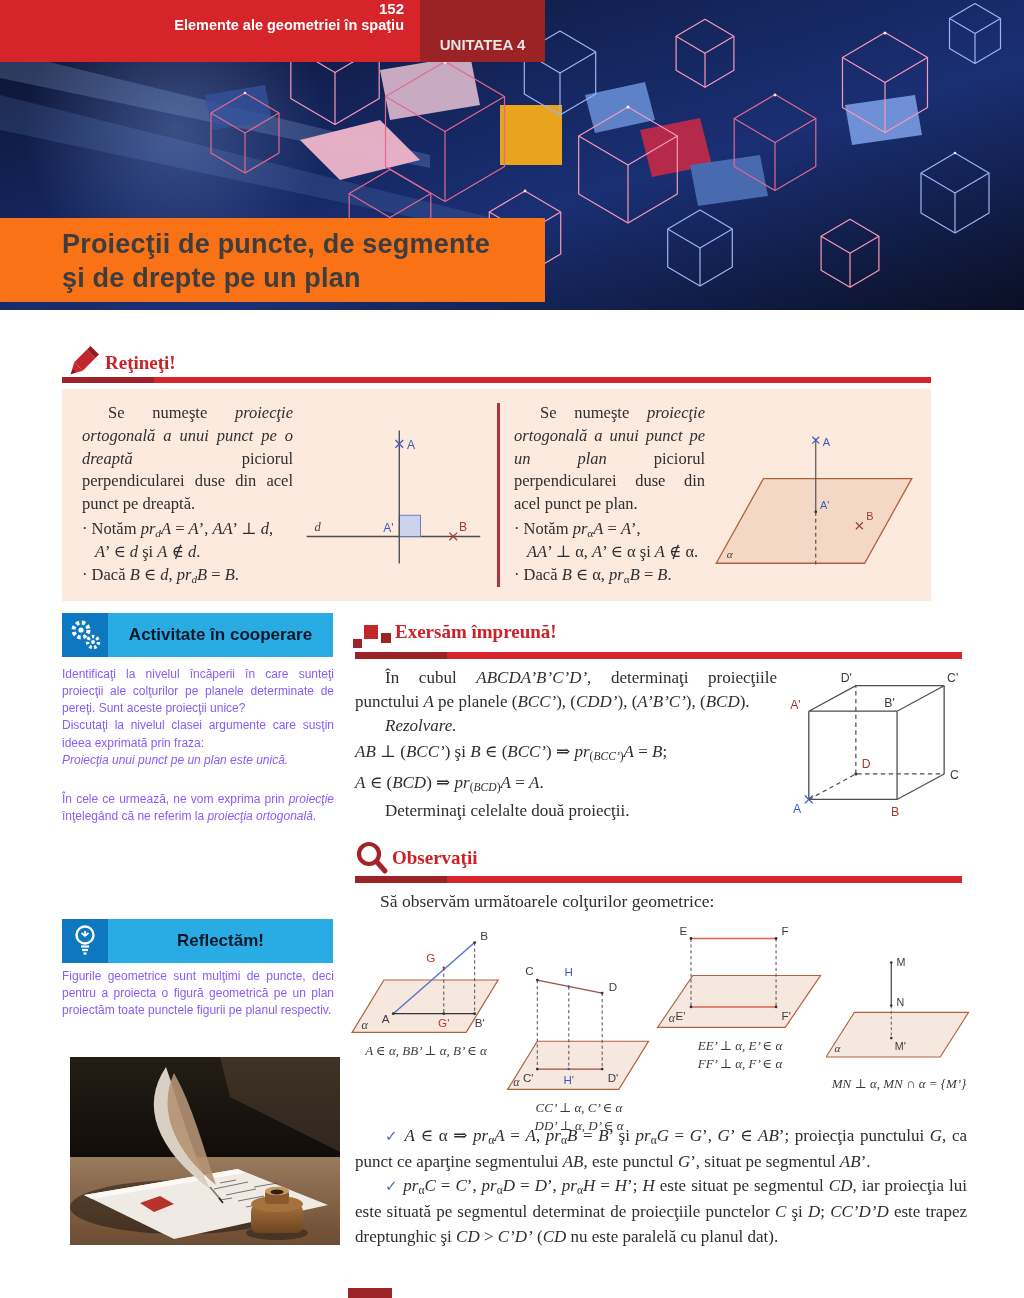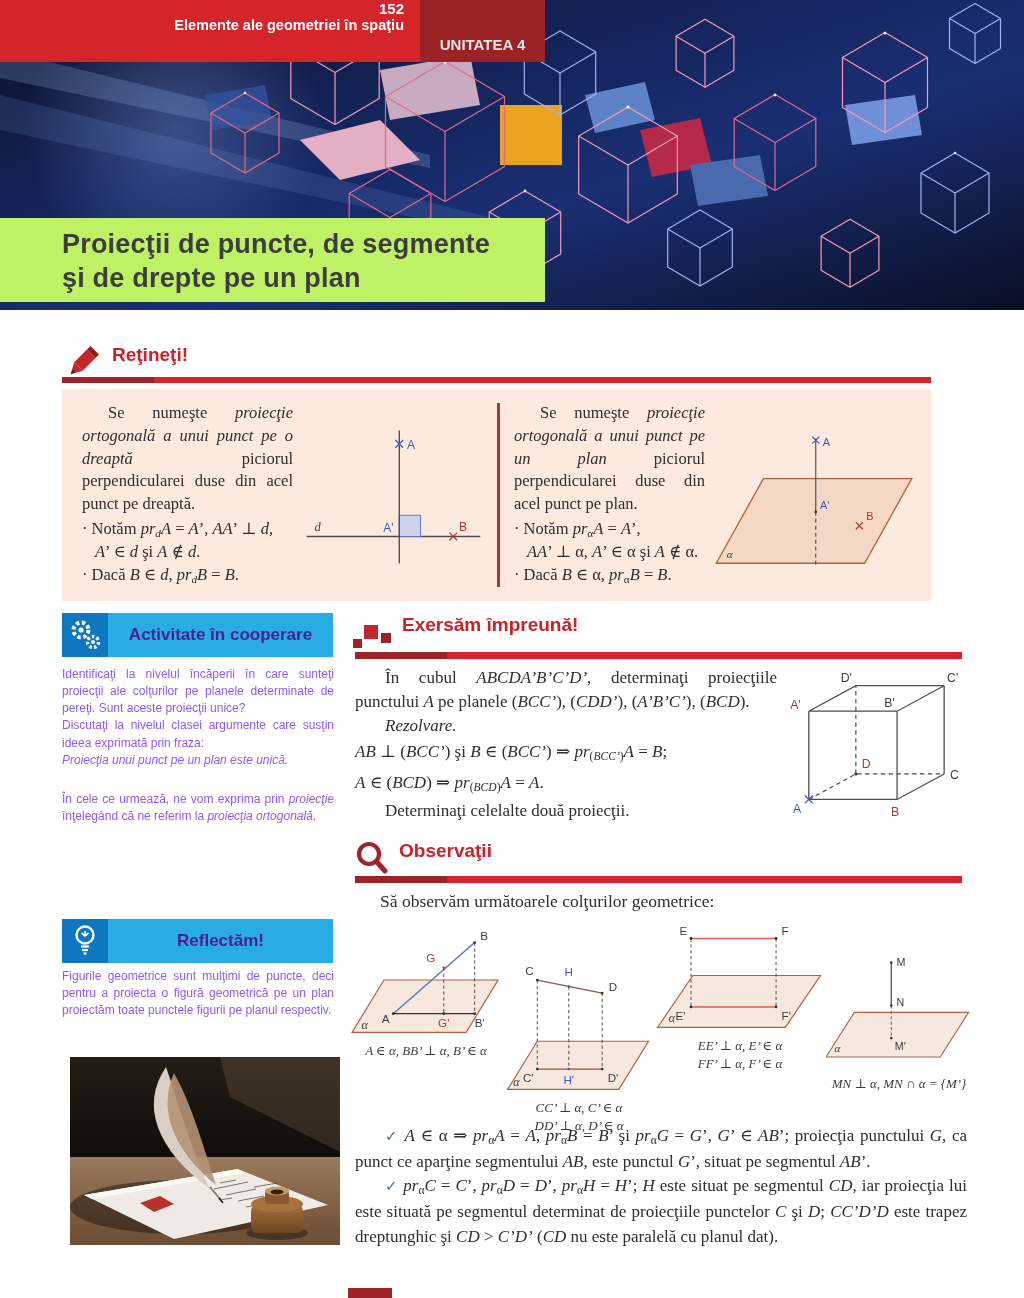--- a/index.html
+++ b/index.html
@@ -12,45 +12,45 @@
 
   
   .hero{left:0;top:0;width:1024px;height:310px;}
   .topbar{left:0;top:0;width:420px;height:62px;background:#d6242b;display:flex;
           align-items:flex-end;padding:0 16px 9px 58px;box-sizing:border-box;flex-direction:column;}
   .pagenum{color:#fff;font-weight:bold;font-size:15px;}
   .chapter{color:#fff;font-weight:bold;font-size:14.5px;margin-left:auto;}
   .unitbox{left:420px;top:0;width:125px;height:62px;background:#9b2225;color:#e5e5e5;
            font-weight:bold;font-size:15px;display:flex;align-items:flex-end;
            justify-content:center;padding-bottom:9px;box-sizing:border-box;}
-  .titlebox{left:0;top:218px;width:545px;height:84px;background:#bef264;
+  .titlebox{left:0;top:218px;width:545px;height:84px;background:#f97316;
             padding:9px 0 0 62px;box-sizing:border-box;}
   .titlebox div{font-size:27px;line-height:34px;font-weight:bold;color:#3d3d3f;letter-spacing:.2px;}
 
   
-  .sec-head{display:flex;gap:10px;}
+  .sec-head{display:flex;align-items:center;gap:3px;font-family:Liberation Serif, serif;}
   .h-red{color:#cb2127;font-weight:bold;font-size:19px;}
   .rule{height:6px;background:linear-gradient(90deg,#9c2428 0 92px,#d6242b 92px);}
 
   
   .retbox{left:62px;top:389px;width:869px;height:212px;background:#fceade;display:flex;box-sizing:border-box;}
   .retcol{padding:13px 10px 0 20px;box-sizing:border-box;font-size:16.5px;line-height:1.38;
           text-align:justify;hyphens:auto;}
   .retcol.lc{width:435px;}
   .retcol.rc{flex:1;padding:13px 12px 0 14px;}
   .retdiv{width:3px;background:#a8373c;margin:14px 0;}
   .intro{text-indent:26px;margin-bottom:2px;}
   .bl{margin:0;}
   .bl.cont{padding-left:13px;}
   .fl{float:right;}
 
   
   .banner{width:271px;height:44px;background:#29abe3;display:flex;align-items:stretch;}
   .banner-icon{width:46px;background:#0d78c0;display:flex;align-items:center;justify-content:center;}
-  .banner-label{flex:1;color:#4c1d95;font-weight:bold;font-size:17px;display:flex;
+  .banner-label{flex:1;color:#0f172a;font-weight:bold;font-size:17px;display:flex;
                 align-items:center;justify-content:center;}
 
   .lefttext{width:272px;font-size:12px;line-height:1.43;text-align:justify;color:#8b5cf6;}
   .it{font-style:italic;}
 
   
   .exbody{width:607px;font-size:17px;line-height:1.4;text-align:justify;}
   .exbody .serifp{font-family:"Liberation Serif","DejaVu Serif",serif;color:#2e2e30;}
   .ind{text-indent:30px;}
 

